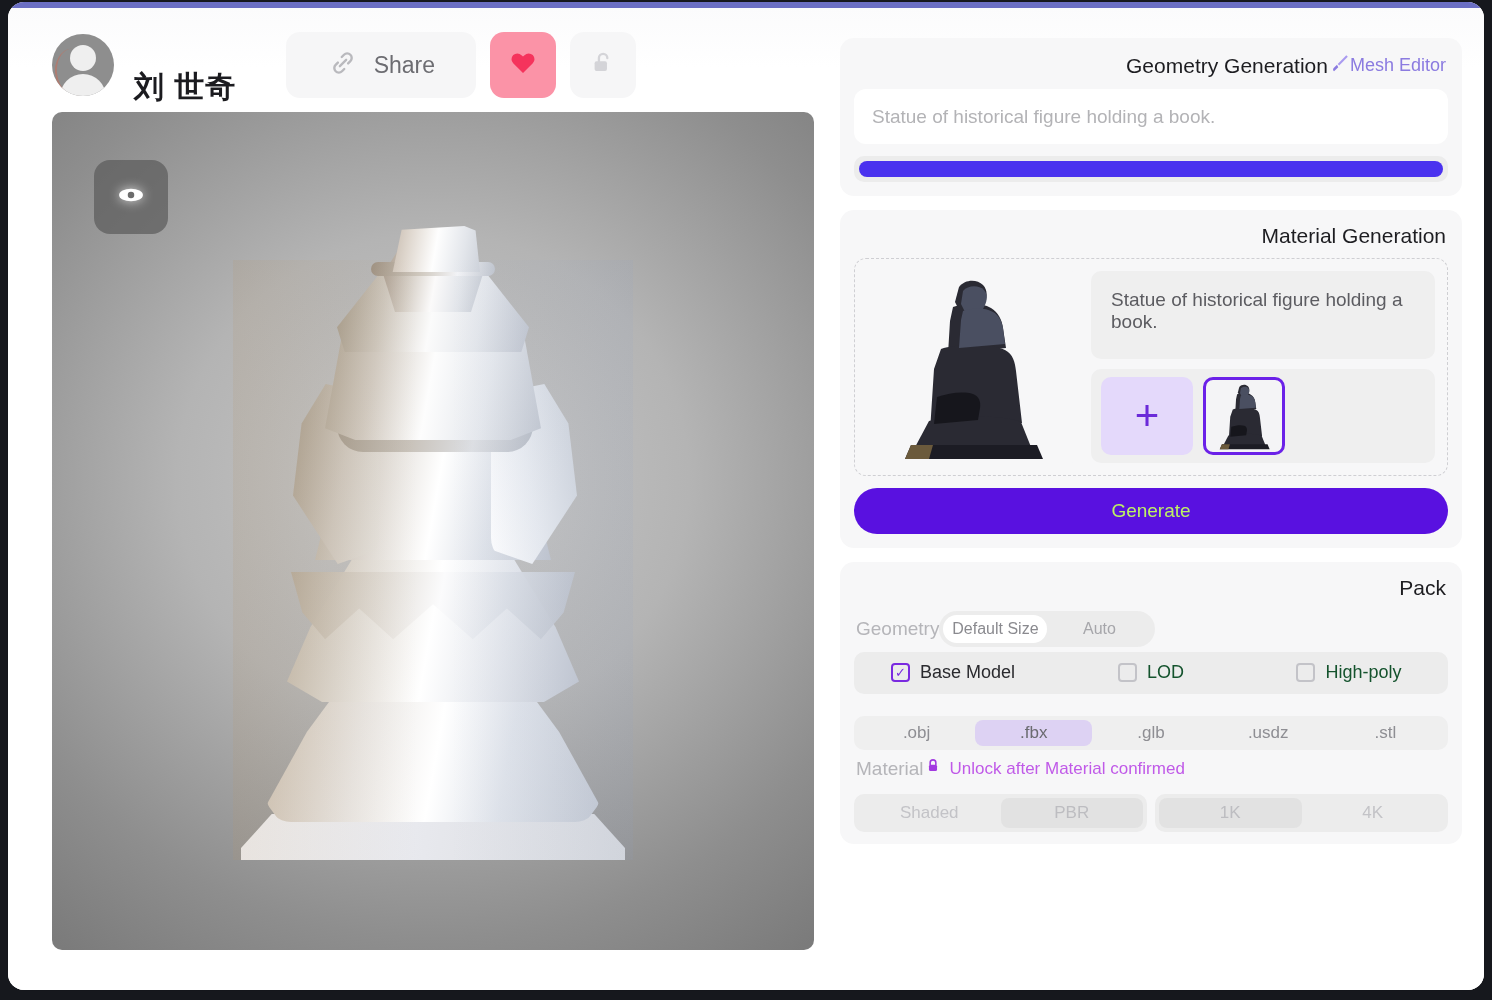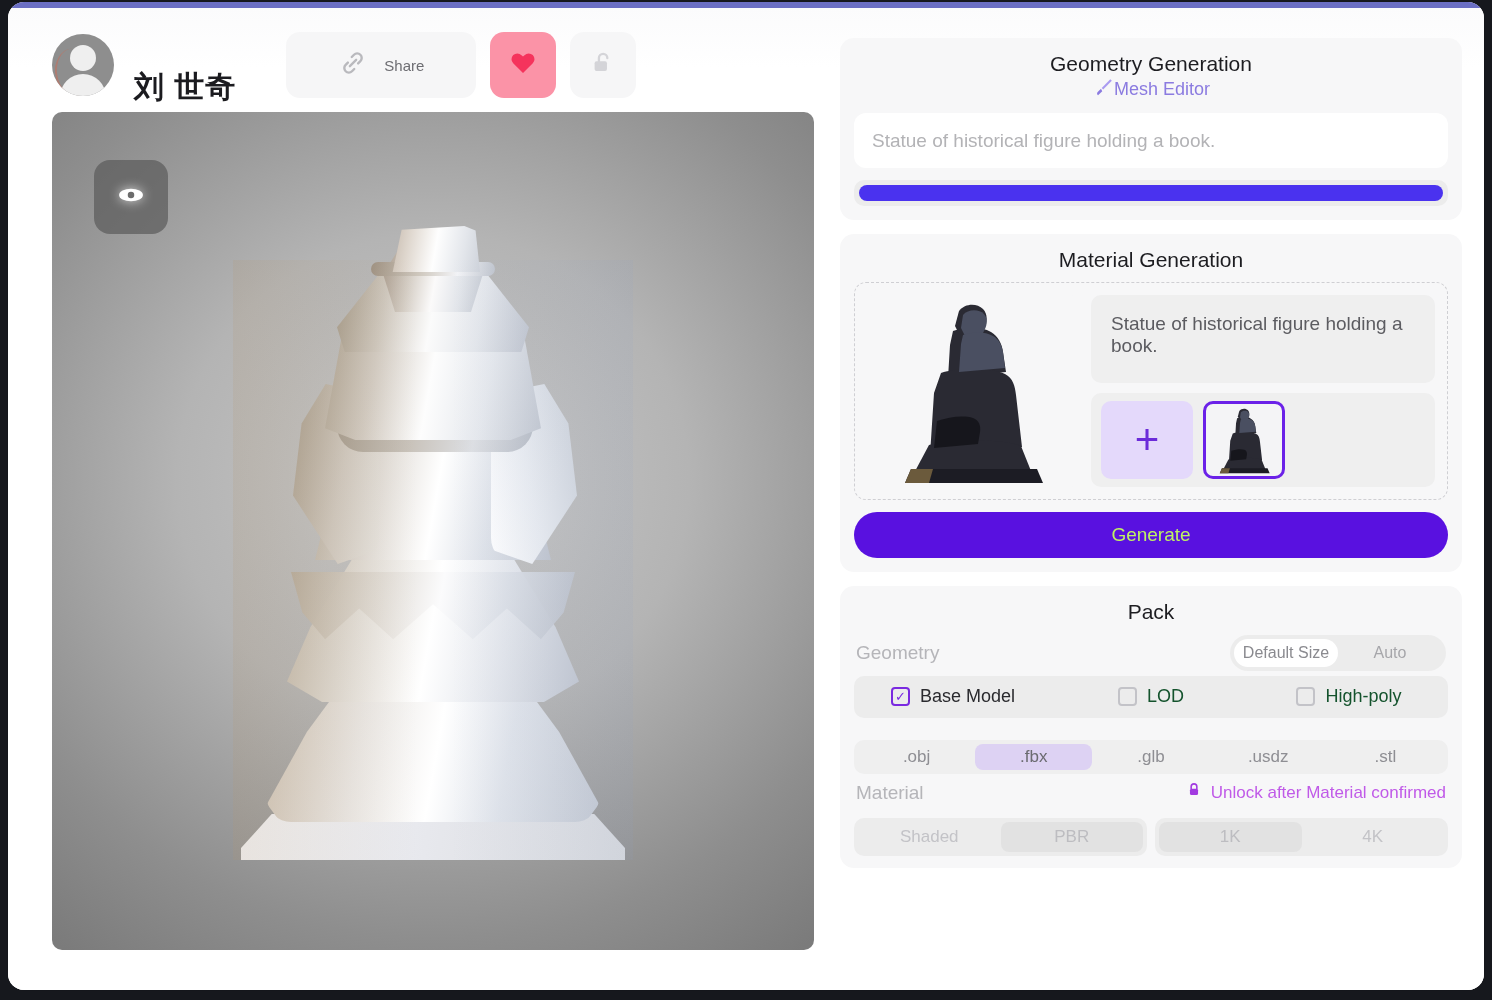--- a/index.html
+++ b/index.html
@@ -107,21 +107,21 @@
     width: 190px; height: 66px;
     background: #f6f6f7;
     border-radius: 14px;
     display: flex;
     align-items: center;
     justify-content: center;
     gap: 16px;
     cursor: pointer;
   }
   .btn-share .label {
-    font-size: 15px;
+    font-size: 23px;
     color: #6d6d72;
   }
 
   .btn-sq {
     width: 66px; height: 66px;
     border-radius: 14px;
     display: flex;
     align-items: center;
     justify-content: center;
     cursor: pointer;
@@ -265,23 +265,22 @@
   }
 
   .card {
     background: #f7f7f8;
     border-radius: 14px;
     padding: 14px 14px 14px 14px;
   }
   .card-head {
     display: flex;
     align-items: center;
-    justify-content: flex-start;
+    justify-content: flex-end;
     padding: 0 2px 10px 2px;
-    flex-direction: column;
   }
   .card-title {
     font-size: 21px;
     color: #1d1d21;
   }
   .mesh-editor {
     display: flex;
     align-items: center;
     color: #8b7be0;
     font-size: 18px;
@@ -408,21 +407,21 @@
     align-items: center;
     justify-content: center;
     cursor: pointer;
   }
 
   
   .pack-card { padding-bottom: 12px; }
   .row-label-line {
     display: flex;
     align-items: center;
-    justify-content: space-between;
+    justify-content: flex-start;
     height: 38px;
     padding: 0 2px;
   }
   .sub-label {
     font-size: 19px;
     color: #b5b5b9;
   }
   .unlock-note {
     display: flex;
     align-items: center;

